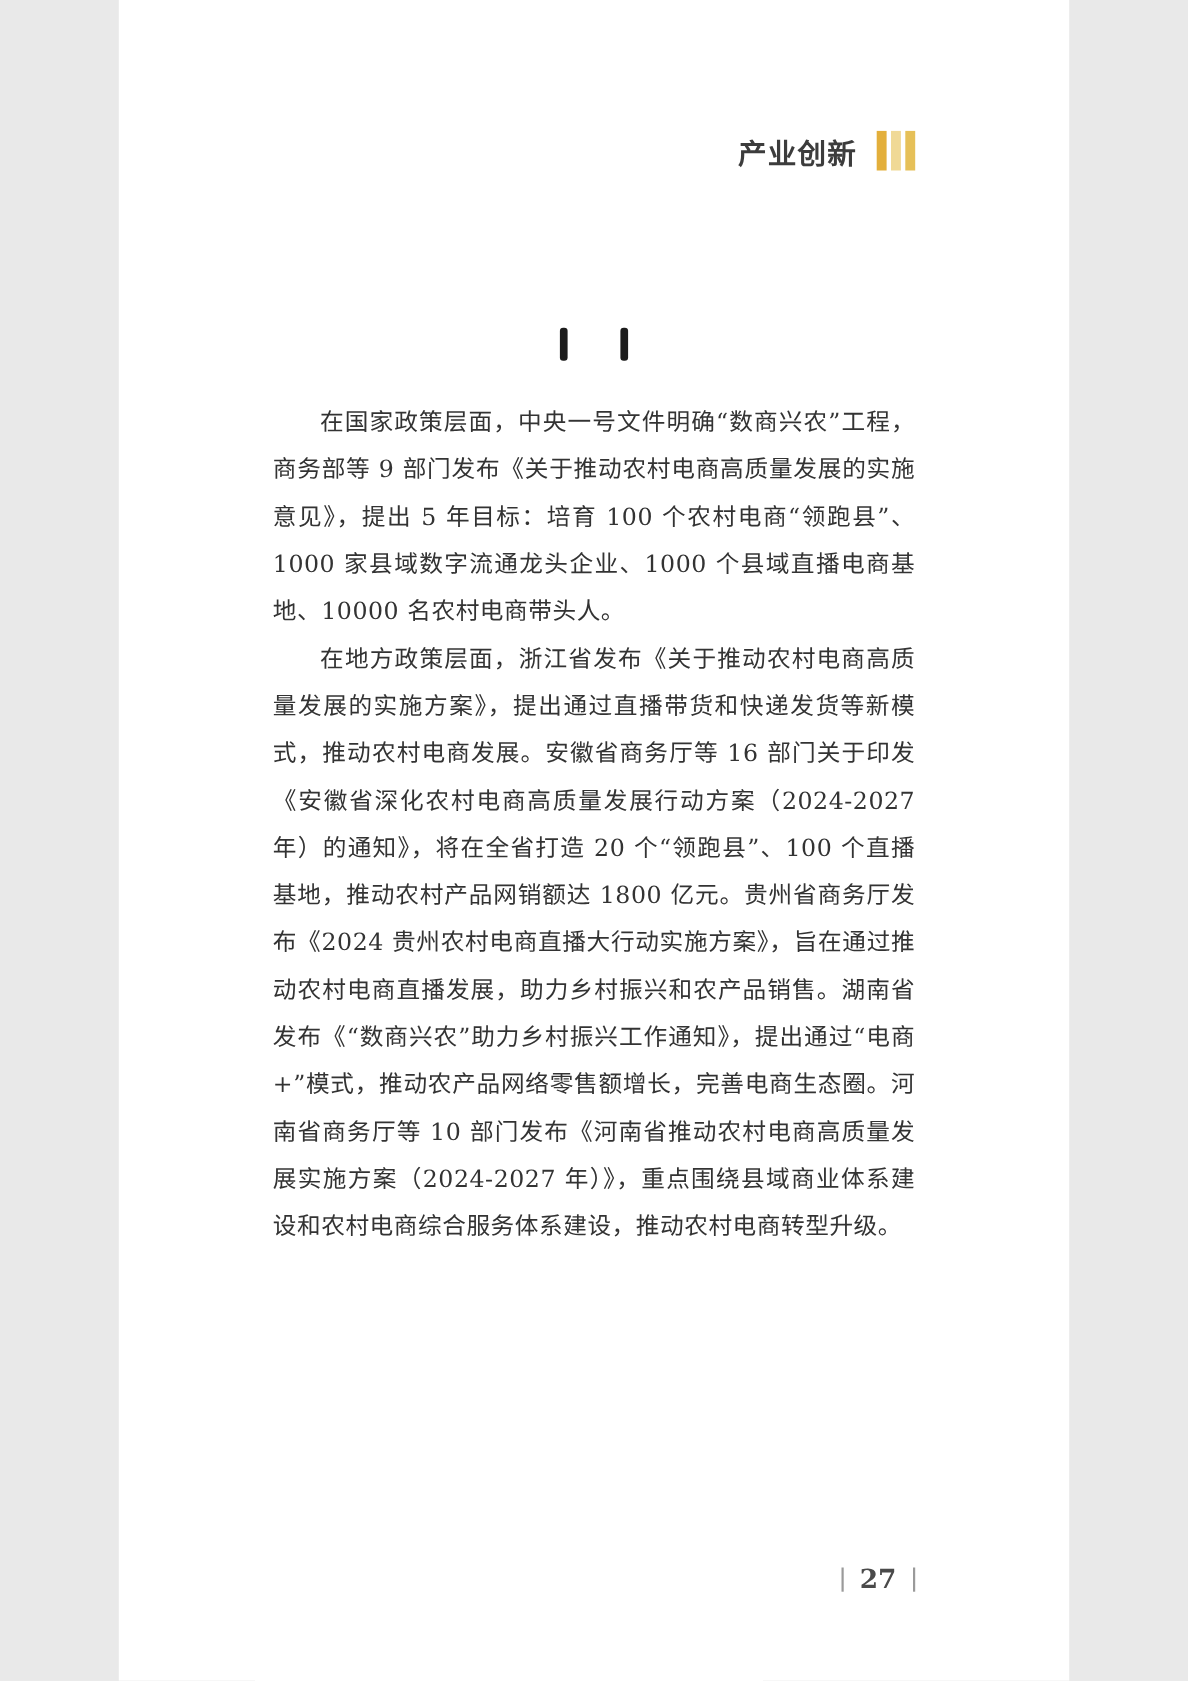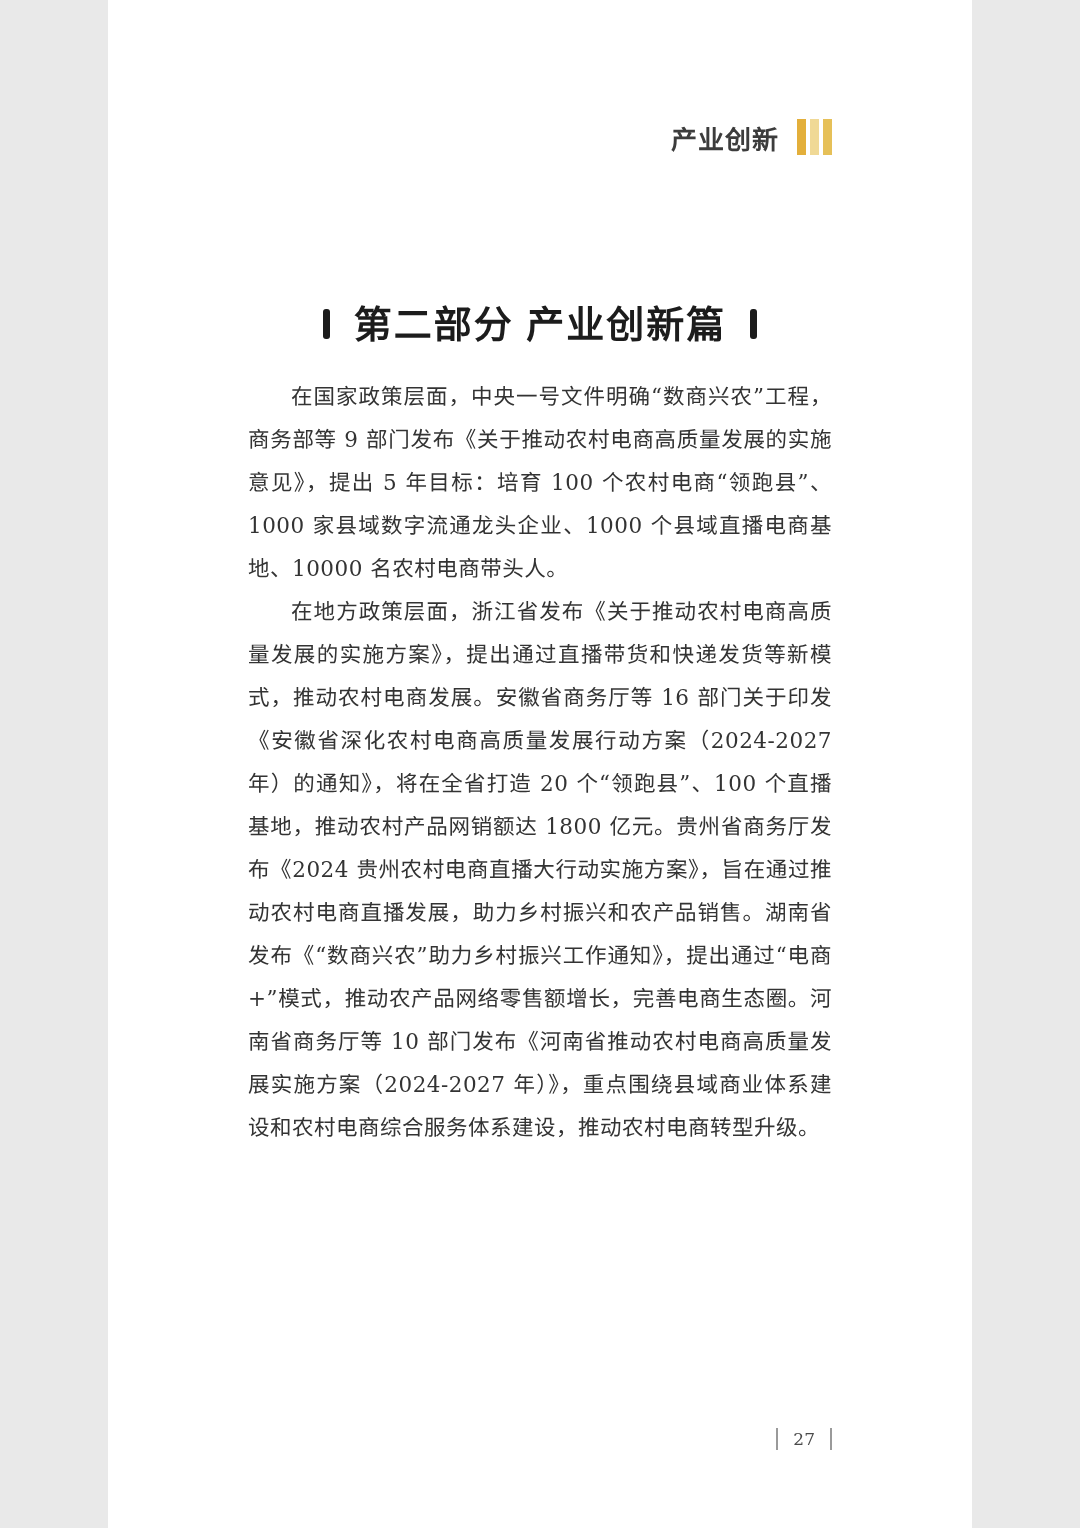--- a/index.html
+++ b/index.html
@@ -86,41 +86,42 @@
   .page-footer {
     position: absolute;
     bottom: 78px;
     right: 140px;
     display: flex;
     align-items: center;
     gap: 15px;
   }
   .footer-divider { display: inline-block; width: 2px; height: 22px; background: #9a9a9a; }
   .page-number {
-    font-size: 17px;
+    font-size: 24px;
     color: #4a4a4a;
     font-family: "DejaVu Serif", "Liberation Serif", serif;
+    font-weight: bold;
   }
 </style>
 </head>
 <body>
 
 <div class="page">
 
   <header class="page-header">
     <span class="header-label">产业创新</span>
     <span class="header-bars">
       <i class="header-bar" style="background-color: rgb(227, 175, 59);"></i>
       <i class="header-bar" style="background-color: rgb(240, 217, 150);"></i>
       <i class="header-bar" style="background-color: rgb(230, 192, 88);"></i>
     </span>
   </header>
 
   <h1 class="doc-title">
-    <span class="title-bar-icon"></span><span>第二部分 产业创新篇</span><span class="title-bar-icon"></span>
+    <span class="title-bar-icon"></span><span class="title-bar-icon"></span>
   </h1>
 
 
 
 
   <p class="body-para">在国家政策层面，中央一号文件明确“数商兴农”工程，商务部等 9 部门发布《关于推动农村电商高质量发展的实施意见》，提出 5 年目标：培育 100 个农村电商“领跑县”、1000 家县域数字流通龙头企业、1000 个县域直播电商基地、10000 名农村电商带头人。</p>
 
   <p class="body-para">在地方政策层面，浙江省发布《关于推动农村电商高质量发展的实施方案》，提出通过直播带货和快递发货等新模式，推动农村电商发展。安徽省商务厅等 16 部门关于印发《安徽省深化农村电商高质量发展行动方案（2024-2027 年）的通知》，将在全省打造 20 个“领跑县”、100 个直播基地，推动农村产品网销额达 1800 亿元。贵州省商务厅发布《2024 贵州农村电商直播大行动实施方案》，旨在通过推动农村电商直播发展，助力乡村振兴和农产品销售。湖南省发布《“数商兴农”助力乡村振兴工作通知》，提出通过“电商+”模式，推动农产品网络零售额增长，完善电商生态圈。河南省商务厅等 10 部门发布《河南省推动农村电商高质量发展实施方案（2024-2027 年）》，重点围绕县域商业体系建设和农村电商综合服务体系建设，推动农村电商转型升级。</p>
 
   <footer class="page-footer">

